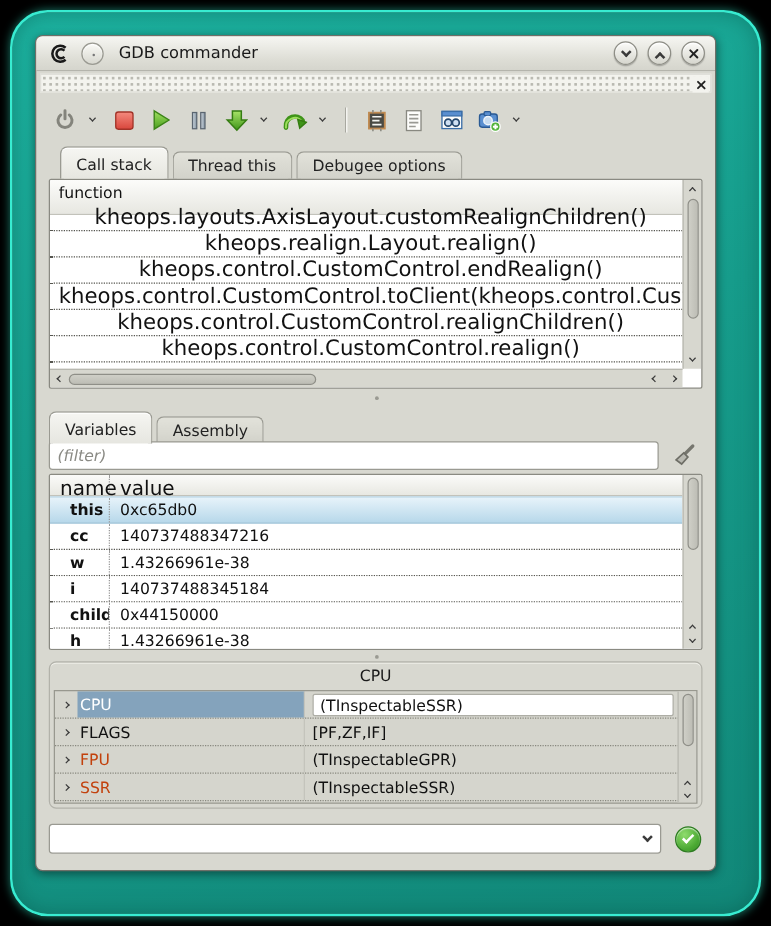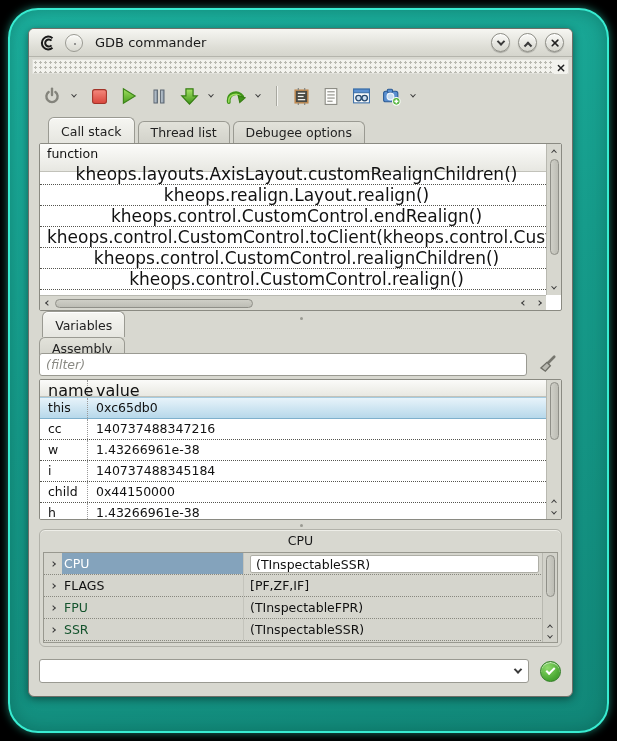--- a/index.html
+++ b/index.html
@@ -110,39 +110,39 @@
   
   .vars { top:350px; height:141px; }
   .var-header { position:absolute; left:0; right:15px; top:0; height:17px; display:flex;
                 background:linear-gradient(#fbfbf9,#e8e8e2); border-bottom:1px solid #c2c2ba;
                 font-size:16px; color:#111; }
   .var-header .h-name { width:48px; padding:1px 0 0 8px; border-right:1px dotted #999; }
   .var-header .h-value { padding:1px 0 0 8px; }
   .var-rows { position:absolute; left:0; right:15px; top:17px; bottom:0; overflow:hidden; }
   .var-row { height:21px; line-height:20px; display:flex; font-size:12.5px; color:#111;
              border-bottom:1px dotted #55554f; background:#fff; }
-  .var-row .vname { width:48px; padding-left:8px; border-right:1px dotted #999; overflow:hidden; }
+  .var-row .vname { width:48px; padding-left:16px; border-right:1px dotted #999; overflow:hidden;font-weight:bold; }
   .var-row .vval { padding-left:8px; white-space:nowrap; overflow:hidden; }
   .var-row.sel { background:linear-gradient(#e7f3fa,#b7d8ea); border-top:1px solid #a5cbe0;
                  border-bottom:1px solid #7fb0cc; height:22px; }
 
   
   .cpu-group { position:absolute; left:10px; top:500px; width:523px; height:118px;
                border:1px solid #b2b2aa; border-radius:6px; background:#d8d8d0;
                box-shadow:inset 0 1px 0 #eeeee8; }
   .cpu-title { text-align:center; font-size:12.5px; color:#1a1a1a; padding-top:3px; height:20px; }
   .cpu-table { position:absolute; left:3px; right:3px; top:22px; bottom:3px;
                border:1px solid #98988f; background:#d5d5cd; overflow:hidden; }
   .cpu-row { height:22px; display:flex; align-items:center; border-bottom:1px dotted #88887f;
              font-size:12.5px; color:#111; }
   .cpu-row .expander { width:18px; display:flex; align-items:center; justify-content:center; }
   .cpu-row .cname { width:182px; height:100%; display:flex; align-items:center; padding-left:2px;
                     border-right:1px solid #c4c4bc; }
   .cpu-row.sel .cname { background:#84a3bc; color:#fff; }
-  .cpu-row.dim .cname { color:#14532d; }
+  .cpu-row.dim .cname { color:#c2410c; }
   .cpu-row .cval { flex:1; padding-left:6px; padding-right:18px; }
   .cval-field { display:block; background:#fff; border:1px solid #aeaea6; border-radius:2px;
                 height:18px; line-height:17px; padding:0 5px; }
 
   
   .command-row { position:absolute; left:10px; top:628px; width:523px; height:28px;
                  display:flex; align-items:center; }
   .combo { width:490px; height:24px; background:#fff; border:1px solid #9a9a92; border-radius:3px;
            display:flex; align-items:center; position:relative; }
   .combo-value { flex:1; font-size:12.5px; color:#111; padding-left:6px; }
@@ -309,21 +309,21 @@
           <line x1="11.7" y1="13.6" x2="15.5" y2="13.6" stroke="#fff" stroke-width="1.5"></line>
         </svg>
       </span>
       <span class="tb-chev">
           <i class="chev small down"></i>
         </span>
     </div>
 
     <div class="tabrow" style="top:88px;padding-left:9px;">
       <span class="tab active">Call stack</span>
-      <span class="tab">Thread list</span>
+      <span class="tab">Thread this</span>
       <span class="tab">Debugee options</span>
     </div>
 
     <div class="panel callstack">
       <div class="cs-header">function</div>
       <div class="cs-rows">
         <div class="cs-row"><span>kheops.layouts.AxisLayout.customRealignChildren()</span></div>
         <div class="cs-row"><span>kheops.realign.Layout.realign()</span></div>
         <div class="cs-row"><span>kheops.control.CustomControl.endRealign()</span></div>
         <div class="cs-row"><span>kheops.control.CustomControl.toClient(kheops.control.CustomControl, ref kheops.</span></div>
@@ -350,21 +350,21 @@
             <i class="chev small left"></i>
           </span>
         <span class="sb-btn">
             <i class="chev small right"></i>
           </span>
       </div>
     </div>
 
     <div class="splitter" style="top:284px;"></div>
 
-    <div class="tabrow" style="top:282px;flex-direction:column;">
+    <div class="tabrow" style="top:300px;">
       <span class="tab active">Variables</span>
       <span class="tab">Assembly</span>
     </div>
 
     <div class="filter-row">
       <input class="filter-input" type="text" placeholder="(filter)" style="">
       <span class="clean-btn">
         <svg width="20" height="20" viewBox="0 0 18 18">
           <line x1="15.5" y1="2.5" x2="9.5" y2="8.5" stroke="#76766e" stroke-width="2.4" stroke-linecap="round"></line>
           <polygon points="3.5,12.5 9,7.5 12,10.5 7.5,15.5" fill="#b9b9b1" stroke="#6e6e66" stroke-width="1.2"></polygon>
@@ -434,21 +434,21 @@
               <i class="chev small right"></i>
             </span>
           <span class="cname">FLAGS</span>
           <span class="cval">[PF,ZF,IF]</span>
         </div>
         <div class="cpu-row dim">
           <span class="expander">
               <i class="chev small right"></i>
             </span>
           <span class="cname">FPU</span>
-          <span class="cval">(TInspectableFPR)</span>
+          <span class="cval">(TInspectableGPR)</span>
         </div>
         <div class="cpu-row dim">
           <span class="expander">
               <i class="chev small right"></i>
             </span>
           <span class="cname">SSR</span>
           <span class="cval">(TInspectableSSR)</span>
         </div>
         <div class="vscroll" style="bottom:0; background:#d2d2ca;">
           <span class="sb-thumb" style="height:42px; margin-top:2px;"></span>

